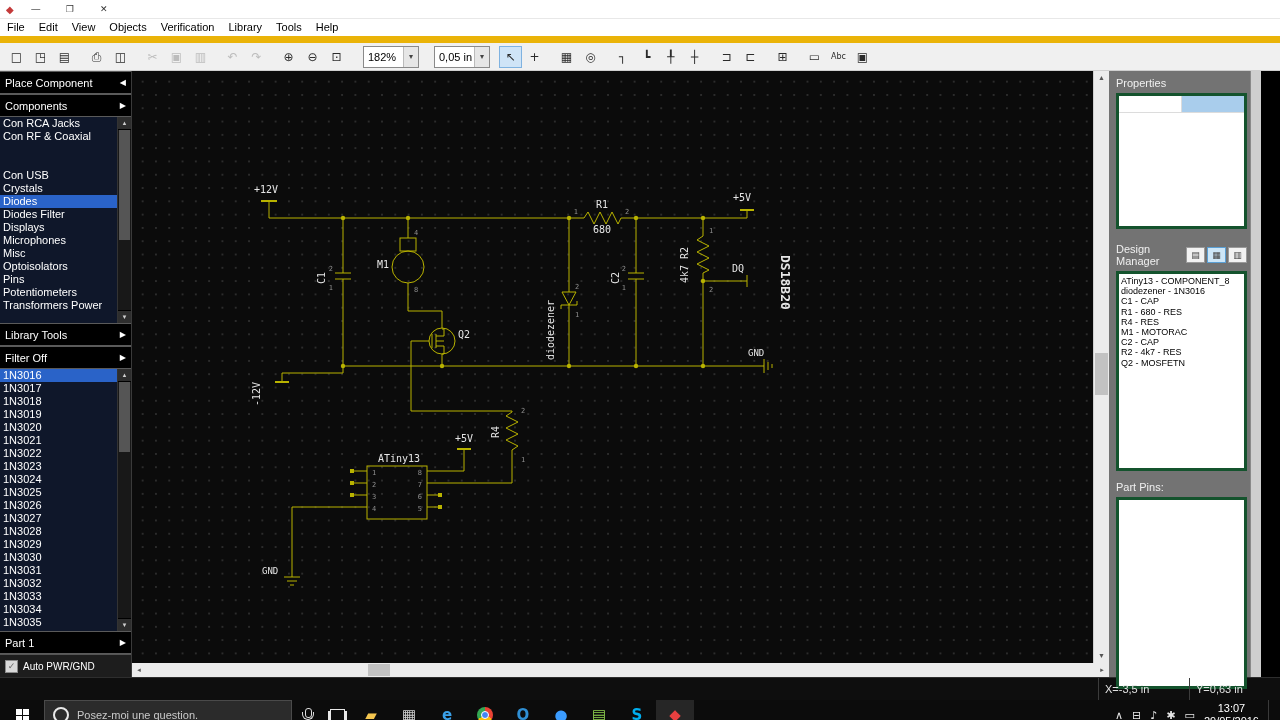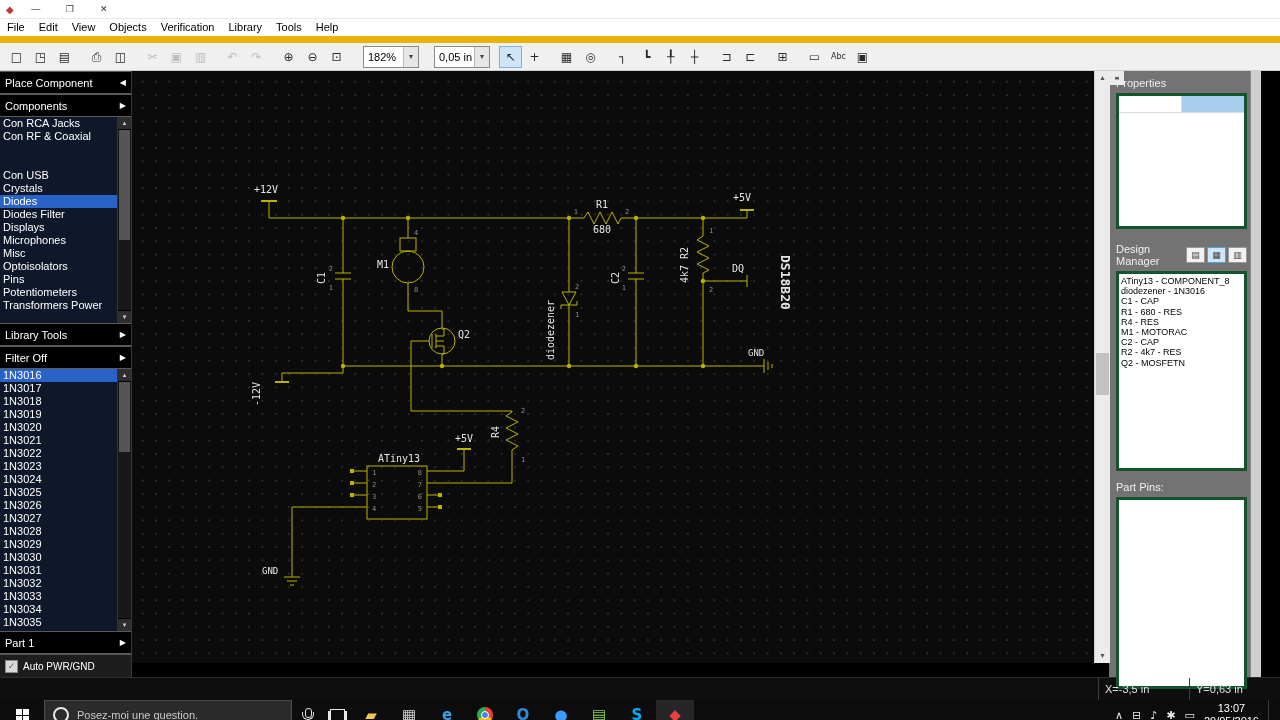--- a/index.html
+++ b/index.html
@@ -35,21 +35,21 @@
   .llist.parts{flex:1}
   .lrow{height:13px;line-height:13px;color:#fff;font-size:11px;padding-left:3px;white-space:nowrap;overflow:hidden}
   .lrow.selected{background:#2a63c8}
   .vsb{position:absolute;right:0;top:0;bottom:0;width:13px;background:#181818;border-left:1px solid #333}
   .vsb .sbtn{height:12px;background:#2e2e2e;color:#cfcfcf;font-size:6px;text-align:center;line-height:12px;border-bottom:1px solid #000}
   .vsb .sbtn.dn{position:absolute;bottom:0;left:0;right:0;border-top:1px solid #000;border-bottom:none}
   .vsb .thumb{position:absolute;left:1px;right:1px;background:#555}
   .autorow{height:22px;min-height:22px;display:flex;align-items:center;gap:5px;padding-left:5px;background:#1d1d1d;border-top:1px solid #555;color:#fff;font-size:10px}
   .cb{width:11px;height:11px;background:#d9d9d9;border:1px solid #8a8a8a;color:#666;font-size:9px;line-height:10px;text-align:center}
   
-  .center{width:977px;display:flex;flex-direction:row}
+  .center{width:977px;display:flex;flex-direction:column}
   .canvasrow{display:flex;height:592px}
   .canvas{width:962px;height:592px;position:relative;background-color:#0b0b0b;background-image:radial-gradient(circle,#2c2c2c 1px,transparent 1.3px);background-size:13.3px 13.3px;background-position:4px 4px}
   .canvas svg{position:absolute;left:0;top:0}
   .cvscroll{width:15px;background:#ececec;position:relative;border-left:1px solid #d0d0d0}
   .cvscroll .sbtn{height:14px;background:#ececec;color:#555;font-size:7px;text-align:center;line-height:14px}
   .cvscroll .sbtn.dn{position:absolute;bottom:0;left:0;right:0}
   .cvscroll .thumb{position:absolute;left:1px;right:1px;top:282px;height:42px;background:#c2c2c2}
   .bottomstrip{height:14px;display:flex}
   .tabstrip{width:477px;background:#151515;display:flex;align-items:stretch}
   .tab{background:#fff;color:#000;font-size:10px;padding:0 12px 0 14px;display:flex;align-items:center;margin-left:3px;clip-path:polygon(7px 0,100% 0,100% 100%,0 100%)}

